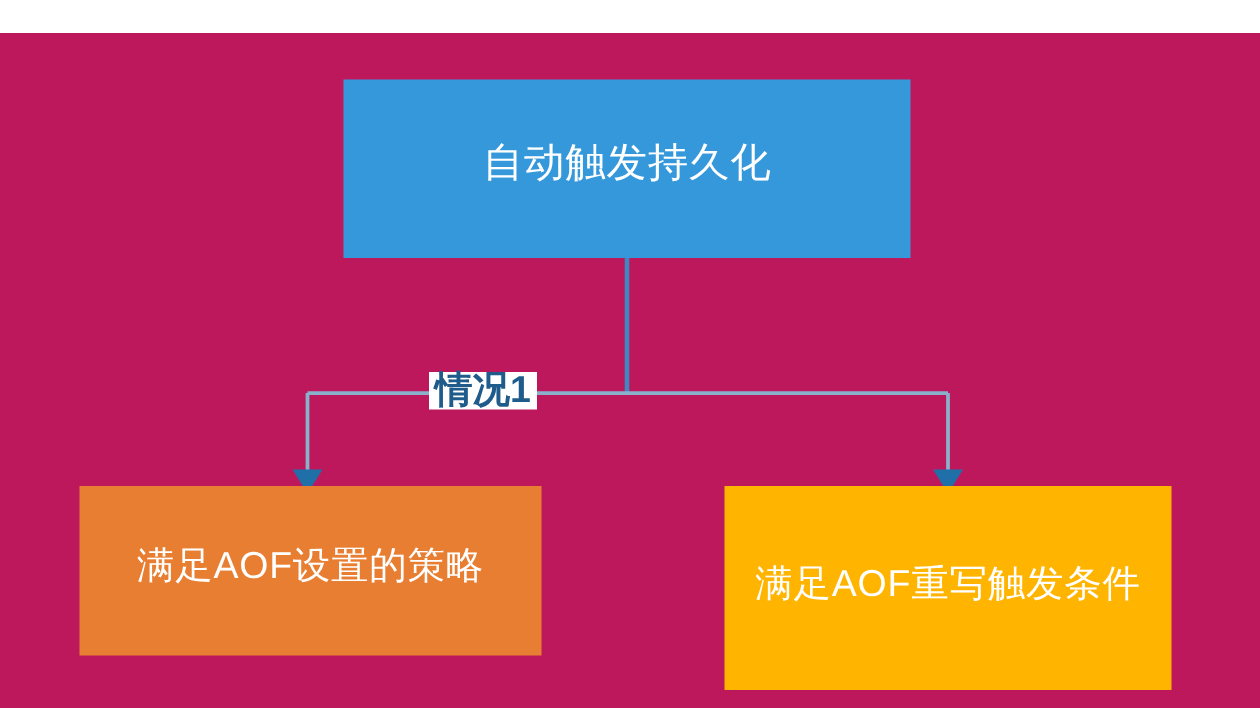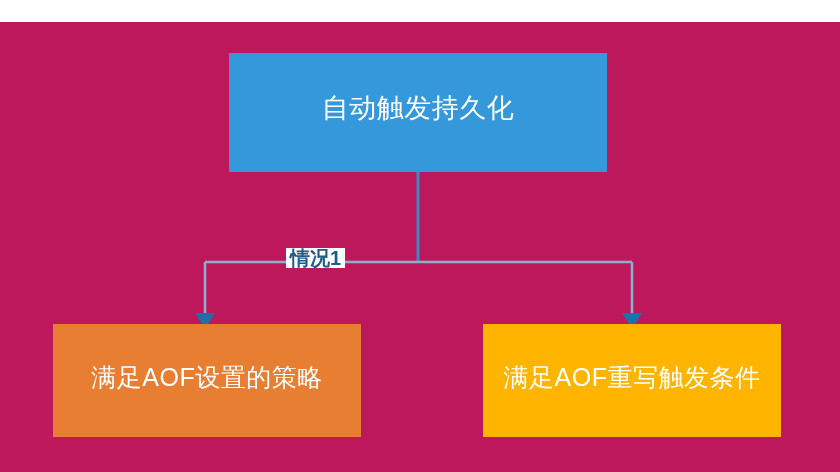--- a/index.html
+++ b/index.html
@@ -52,39 +52,39 @@
     height: 113px;
     background: #e87e31;
     font-size: 25px;
     padding-bottom: 6px;
   }
   
   #node-right {
     left: 483px;
     top: 302px;
     width: 298px;
-    height: 113px;
+    height: 136px;
     background: #ffb400;
     font-size: 25px;
     padding-bottom: 6px;
   }
   
   #connectors {
     position: absolute;
     left: 0;
     top: 0;
     width: 840px;
     height: 472px;
     pointer-events: none;
   }
   
   .edge-label {
     position: absolute;
     color: #1f5c8b;
-    font-size: 20px;
+    font-size: 25px;
     font-weight: 700;
     line-height: 1;
     background: #ffffff;
     padding: 0 4px;
     white-space: nowrap;
     user-select: none;
   }
   #edge-label-1 {
     left: 286px;
     top: 226px;

